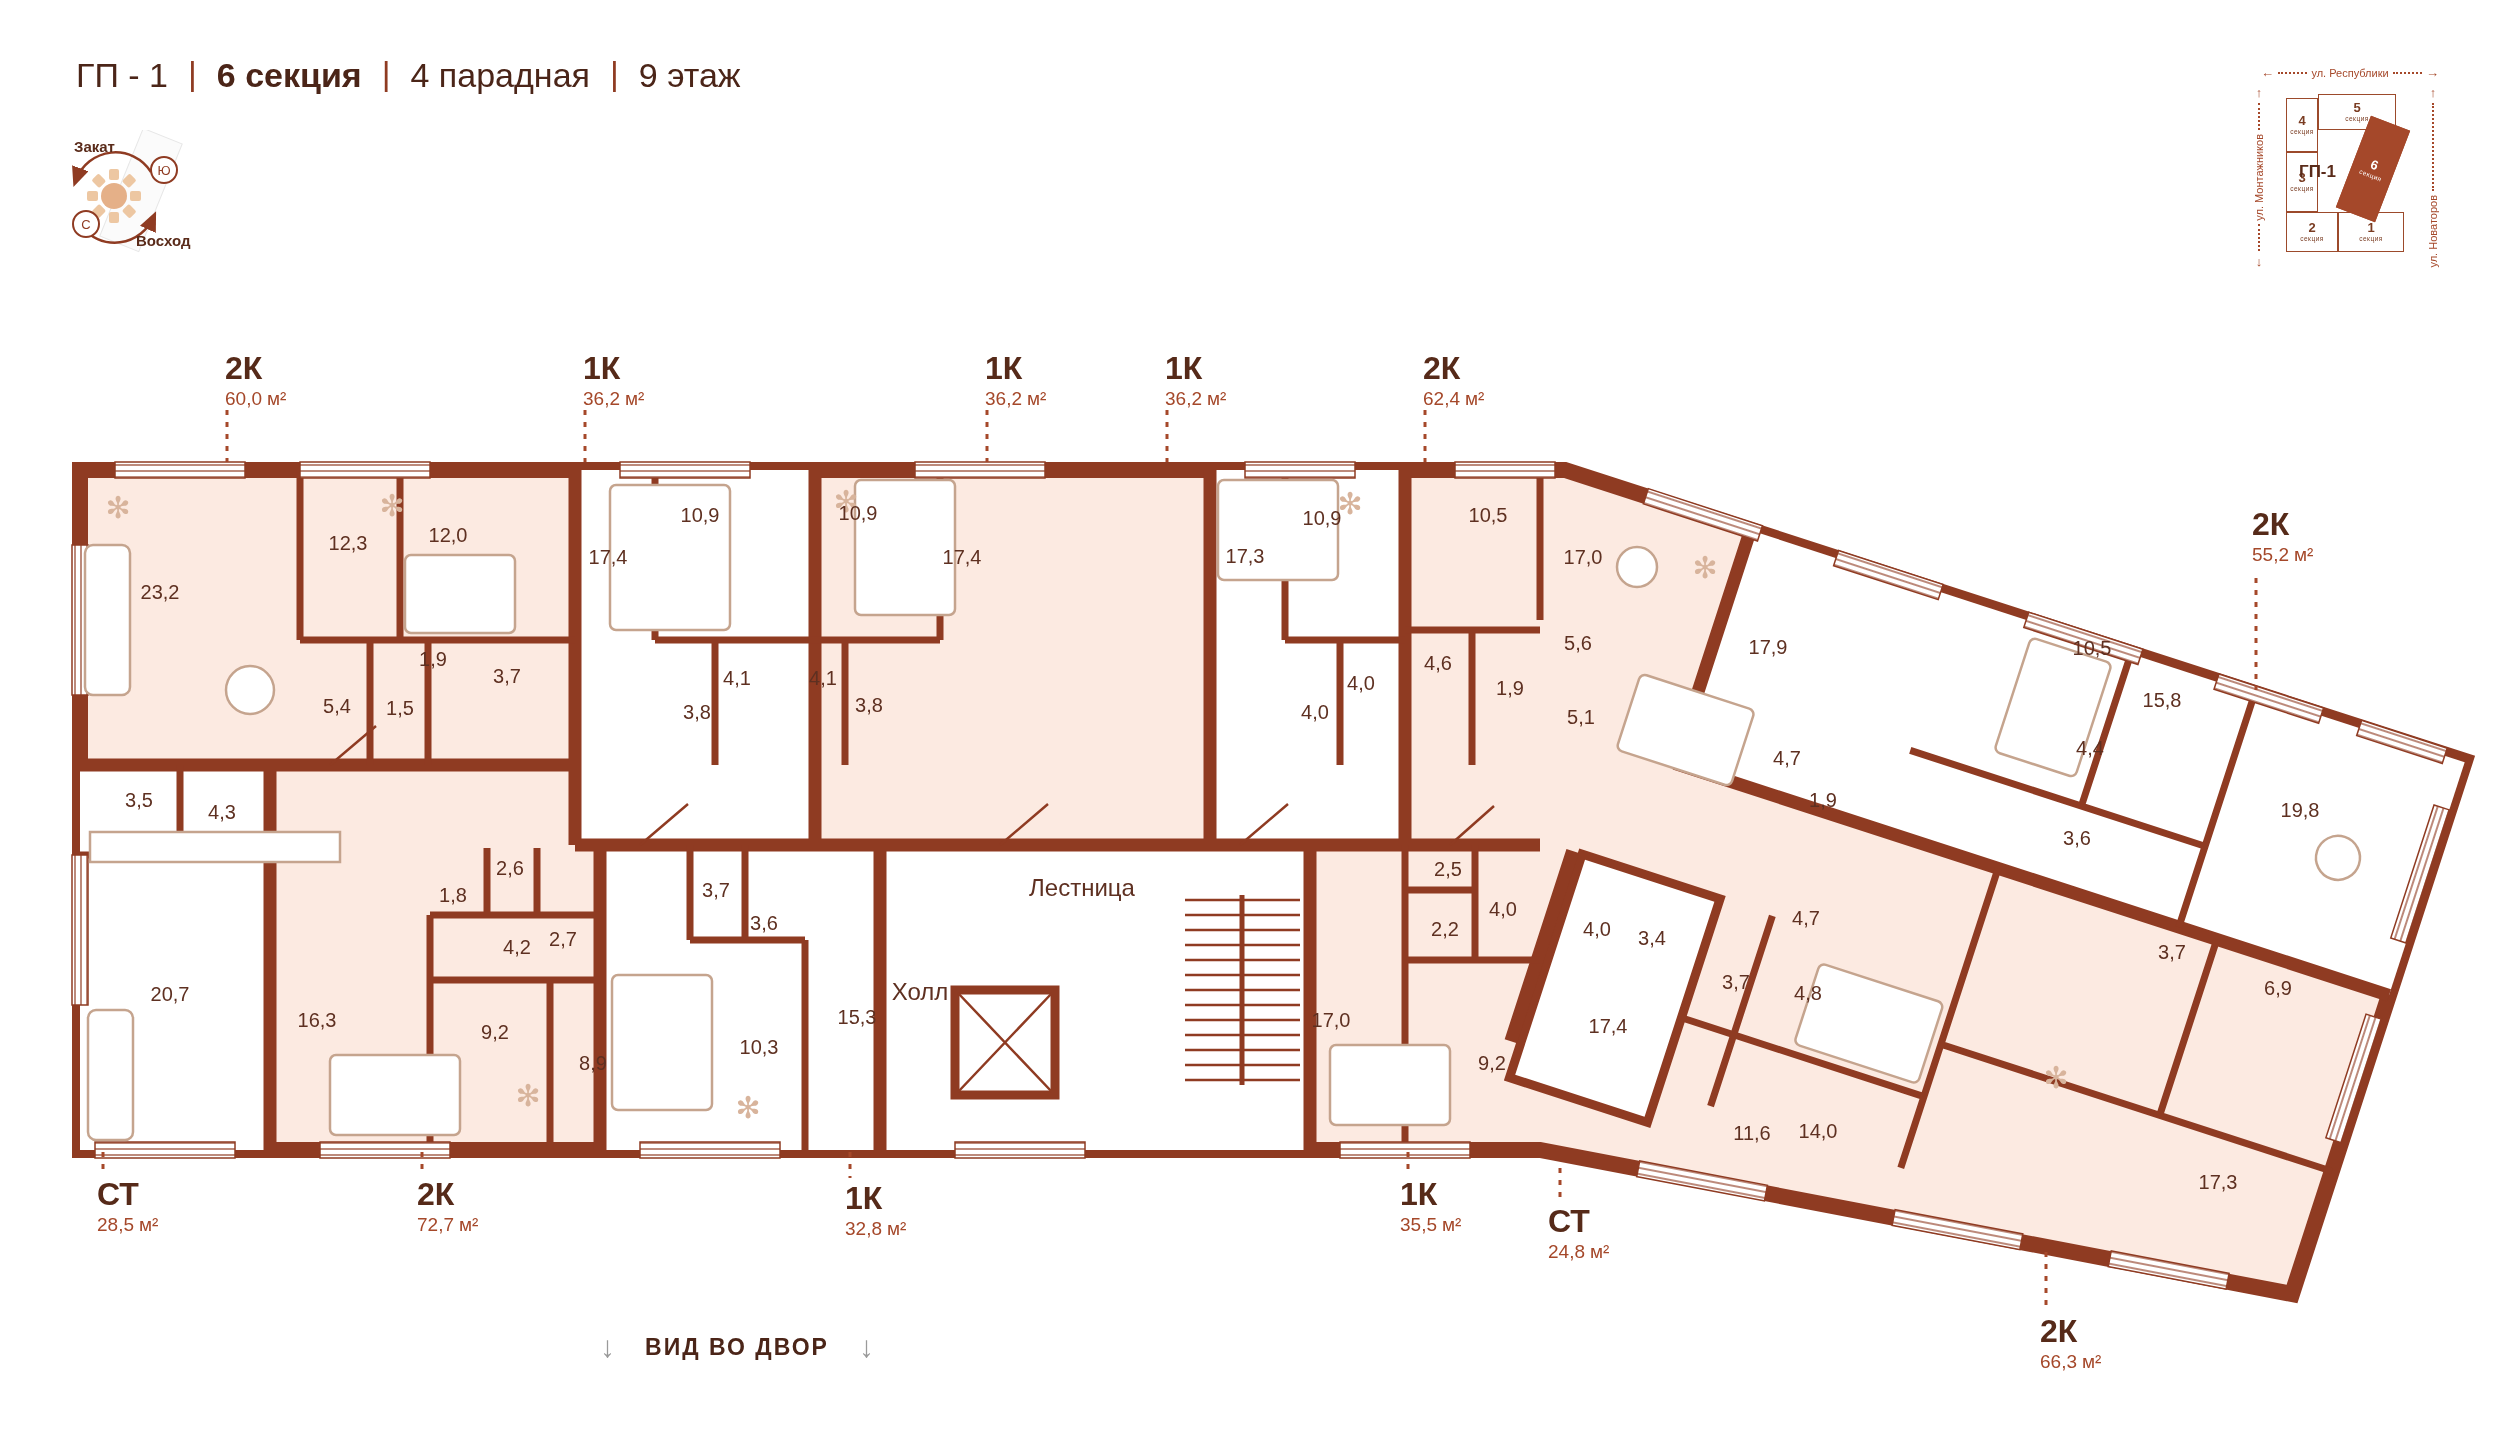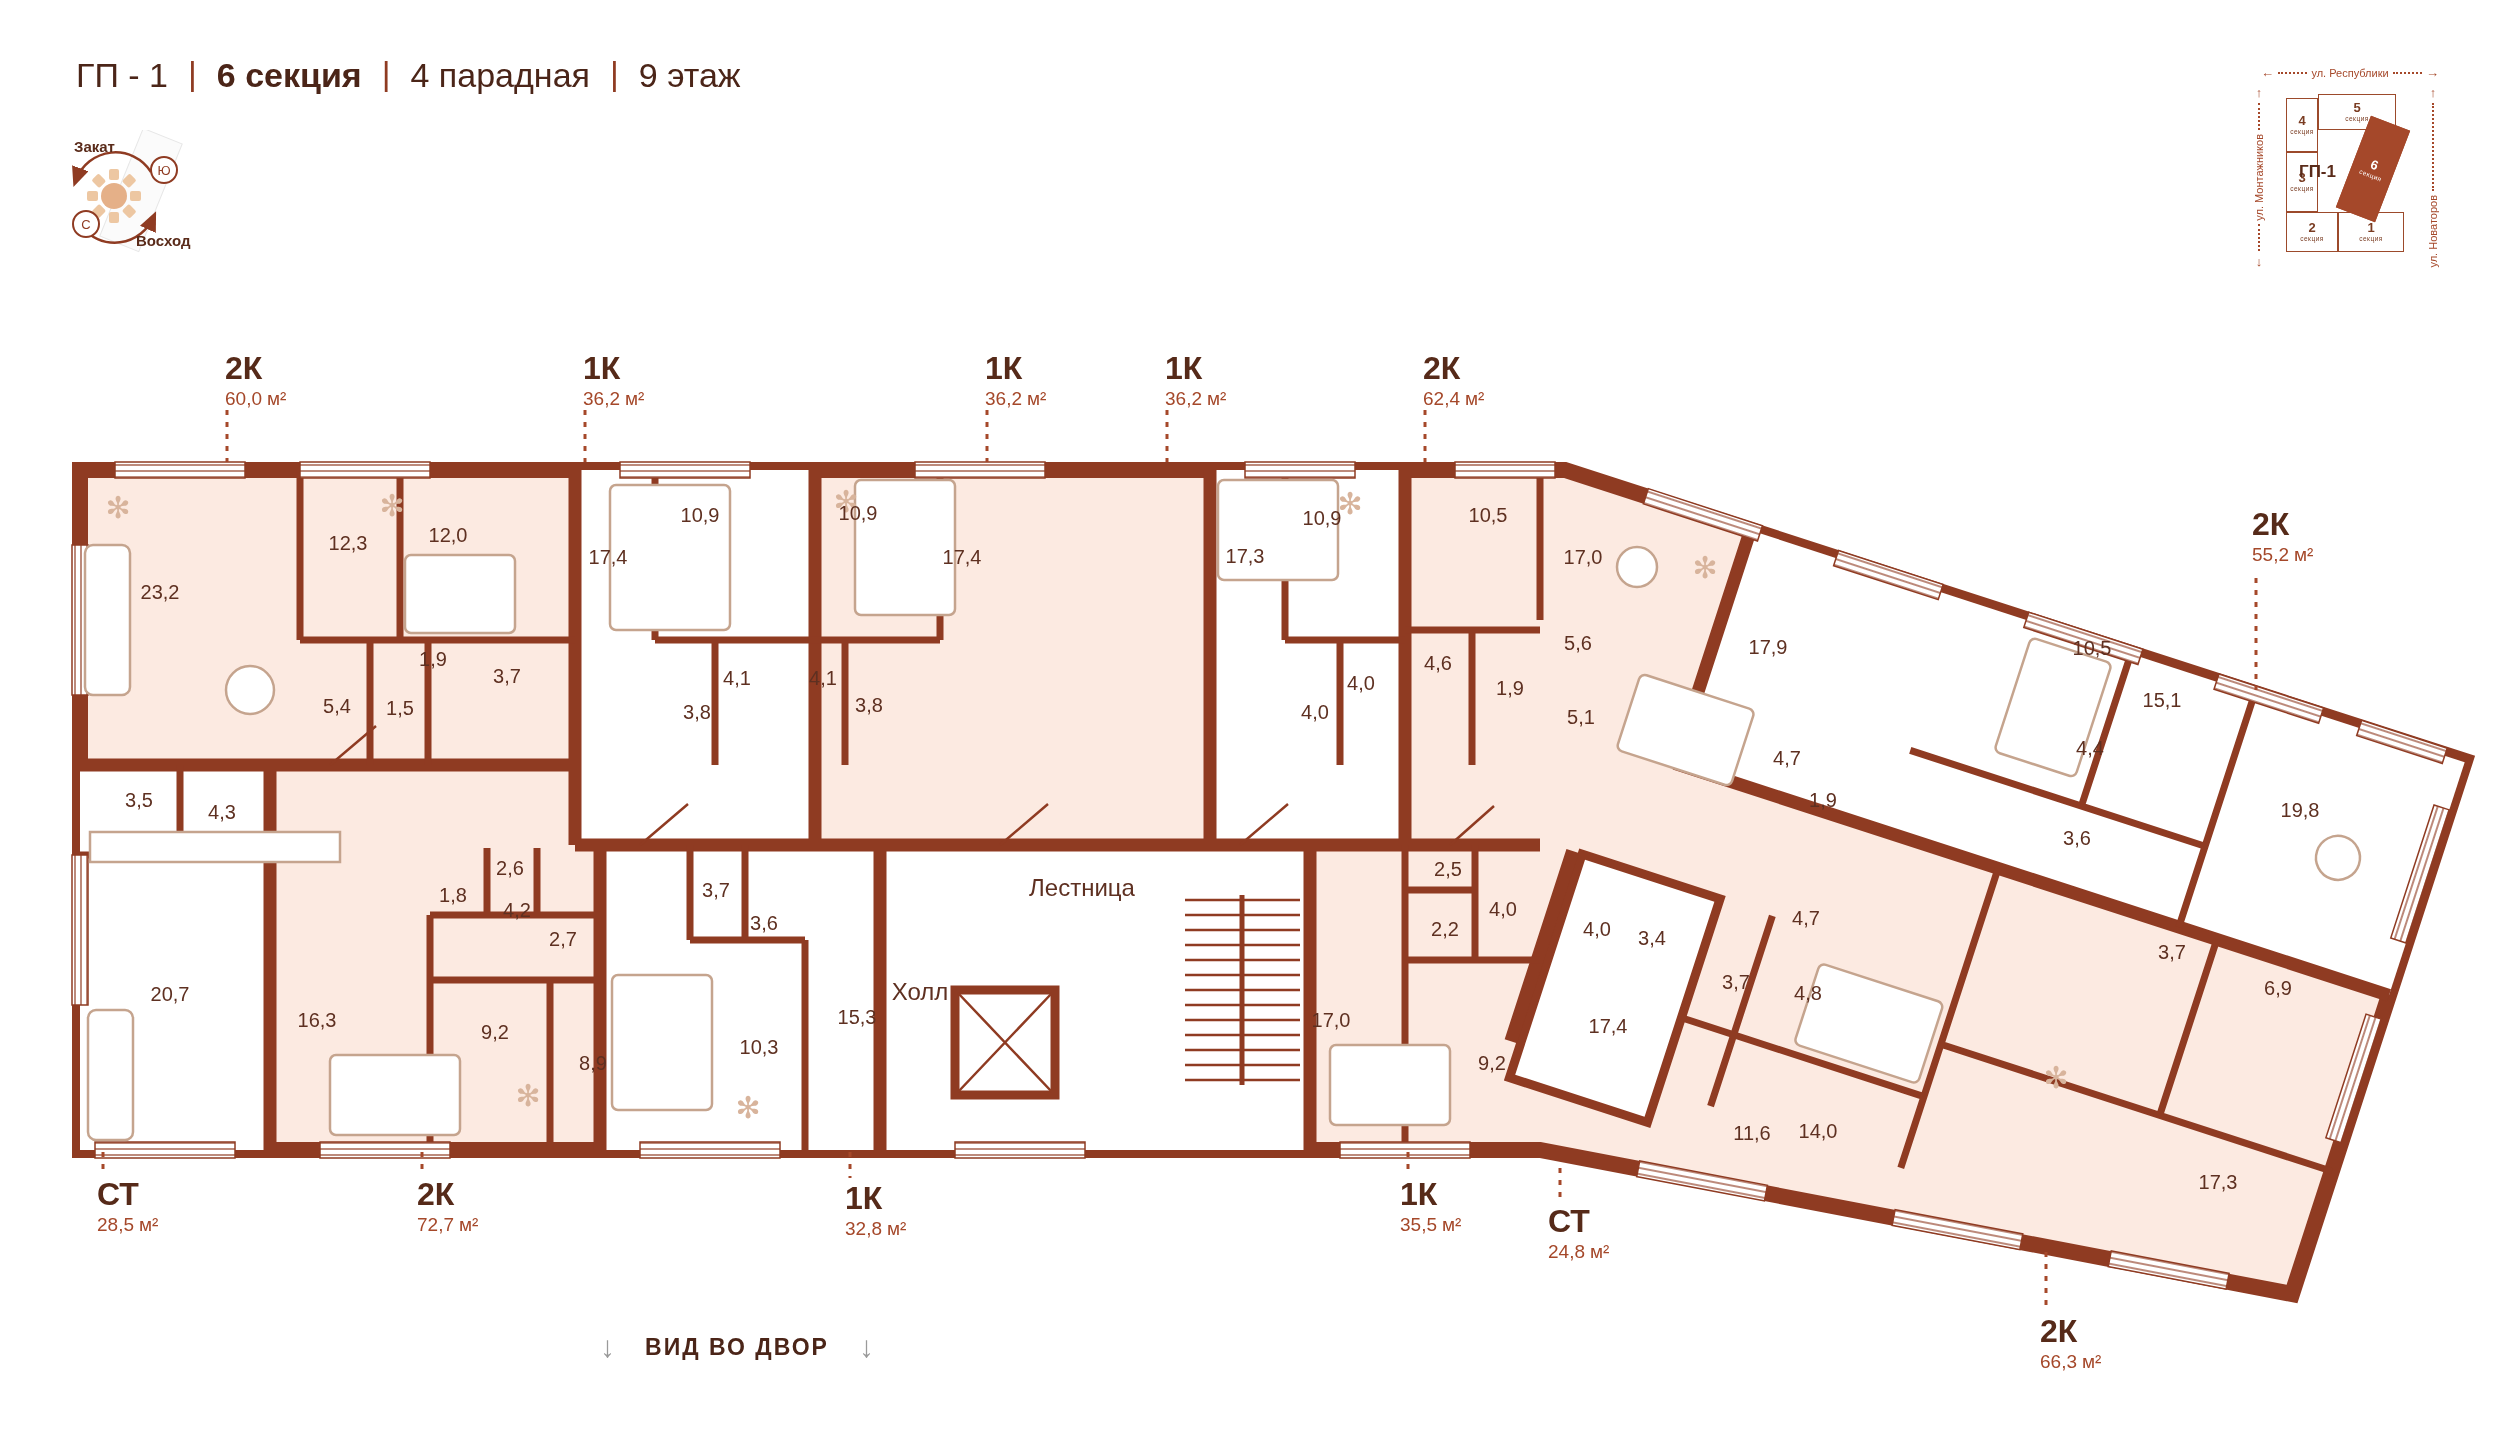--- a/index.html
+++ b/index.html
@@ -291,21 +291,21 @@
     <div class="room-label" title="2К 62,4" style="left: 1488px; top: 515px;">10,5</div>
     <div class="room-label" title="2К 62,4" style="left: 1583px; top: 557px;">17,0</div>
     <div class="room-label" title="2К 62,4" style="left: 1578px; top: 643px;">5,6</div>
     <div class="room-label" title="2К 62,4" style="left: 1438px; top: 663px;">4,6</div>
     <div class="room-label" title="2К 62,4" style="left: 1510px; top: 688px;">1,9</div>
     <div class="room-label" title="2К 62,4" style="left: 1581px; top: 717px;">5,1</div>
     <div class="room-label" title="2К 62,4" style="left: 1768px; top: 647px;">17,9</div>
     <div class="room-label" title="2К 50,4" style="left: 510px; top: 868px;">2,6</div>
     <div class="room-label" title="2К 50,4" style="left: 563px; top: 939px;">2,7</div>
     <div class="room-label" title="2К 50,4" style="left: 453px; top: 895px;">1,8</div>
-    <div class="room-label" title="2К 50,4" style="left: 517px; top: 910px;">4,2</div>
+    <div class="room-label" title="2К 50,4" style="left: 517px; top: 947px;">4,2</div>
     <div class="room-label" title="2К 50,4" style="left: 317px; top: 1020px;">16,3</div>
     <div class="room-label" title="2К 50,4" style="left: 495px; top: 1032px;">9,2</div>
     <div class="room-label" title="2К 50,4" style="left: 593px; top: 1063px;">8,9</div>
     <div class="room-label" title="1К 32,8" style="left: 716px; top: 890px;">3,7</div>
     <div class="room-label" title="1К 32,8" style="left: 764px; top: 923px;">3,6</div>
     <div class="room-label" title="1К 32,8" style="left: 857px; top: 1017px;">15,3</div>
     <div class="room-label" title="1К 32,8" style="left: 759px; top: 1047px;">10,3</div>
     <div class="room-label" title="1К 35,5" style="left: 1448px; top: 869px;">2,5</div>
     <div class="room-label" title="1К 35,5" style="left: 1503px; top: 909px;">4,0</div>
     <div class="room-label" title="1К 35,5" style="left: 1445px; top: 929px;">2,2</div>
@@ -318,21 +318,21 @@
     <div class="room-label" title="2К 66,3" style="left: 1736px; top: 982px;">3,7</div>
     <div class="room-label" title="2К 66,3" style="left: 1808px; top: 993px;">4,8</div>
     <div class="room-label" title="2К 66,3" style="left: 2172px; top: 952px;">3,7</div>
     <div class="room-label" title="2К 66,3" style="left: 2278px; top: 988px;">6,9</div>
     <div class="room-label" title="2К 66,3" style="left: 1752px; top: 1133px;">11,6</div>
     <div class="room-label" title="2К 66,3" style="left: 1818px; top: 1131px;">14,0</div>
     <div class="room-label" title="2К 66,3" style="left: 2218px; top: 1182px;">17,3</div>
     <div class="room-label" title="2К 55,2" style="left: 1787px; top: 758px;">4,7</div>
     <div class="room-label" title="2К 55,2" style="left: 1823px; top: 800px;">1,9</div>
     <div class="room-label" title="2К 55,2" style="left: 2092px; top: 648px;">10,5</div>
-    <div class="room-label" title="2К 55,2" style="left: 2162px; top: 700px;">15,1</div>
+    <div class="room-label" title="2К 55,2" style="left: 2162px; top: 700px;">15,8</div>
     <div class="room-label" title="2К 55,2" style="left: 2090px; top: 748px;">4,4</div>
     <div class="room-label" title="2К 55,2" style="left: 2077px; top: 838px;">3,6</div>
     <div class="room-label" title="2К 55,2" style="left: 2300px; top: 810px;">19,8</div>
   </div>
 
 <div class="core-label" style="left:920px;top:992px;">Холл</div>
 <div class="core-label" style="left:1082px;top:888px;">Лестница</div>
 
 <div class="callout" style="left:225px;top:352px;">
   <div class="co-type">2К</div>

